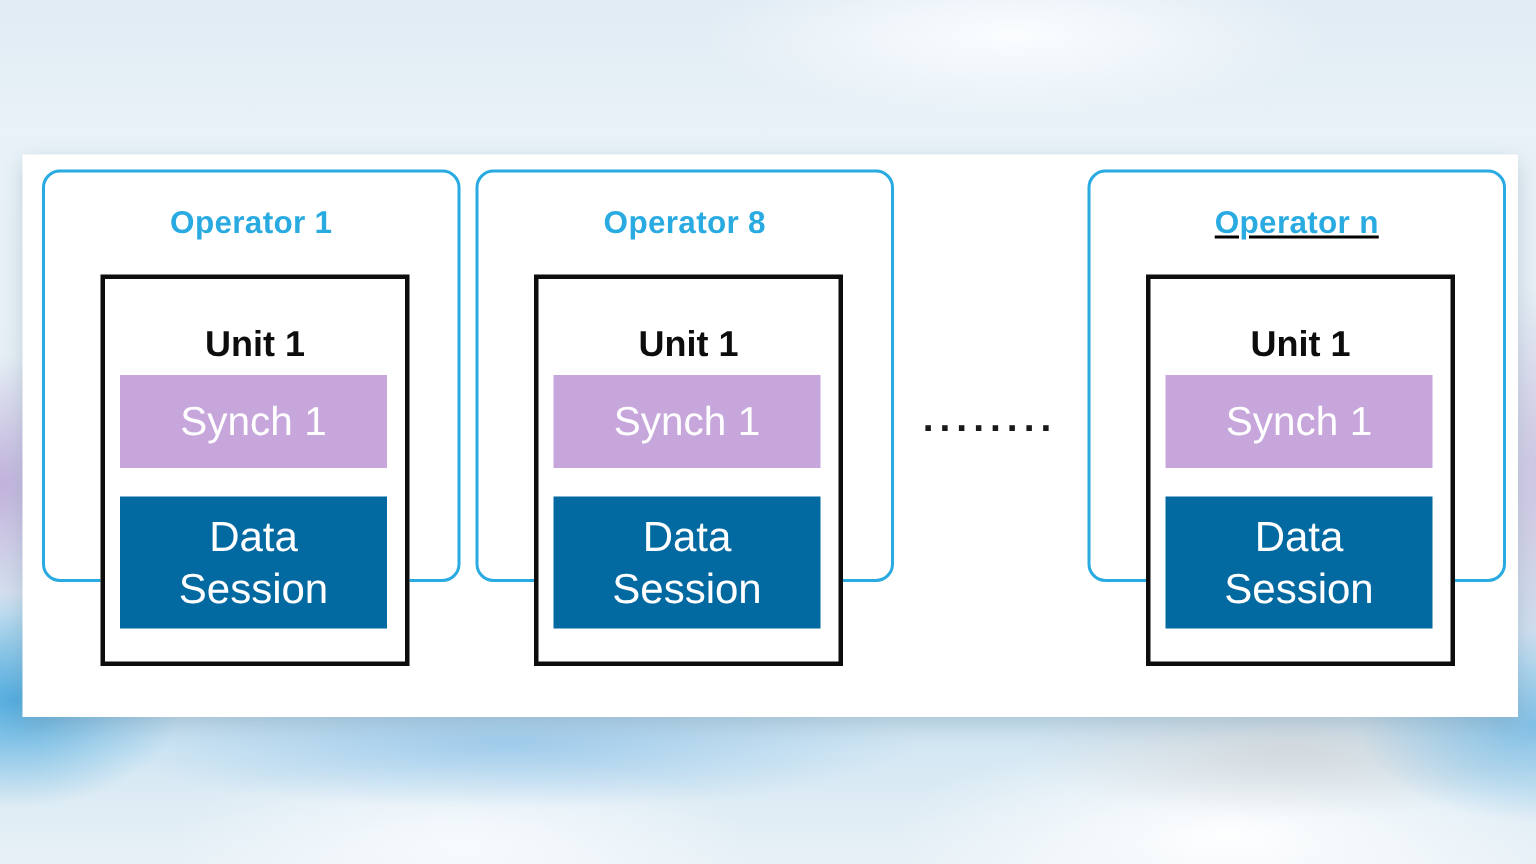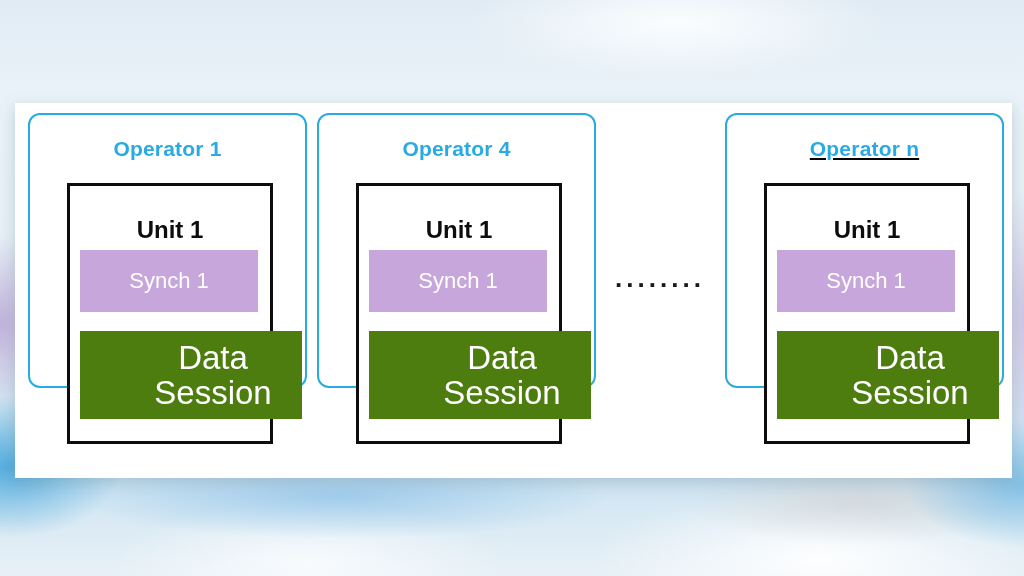--- a/index.html
+++ b/index.html
@@ -72,42 +72,41 @@
     color: #0d0d0d;
   }
   .synch-box {
     position: absolute;
     left: 10px;
     top: 64px;
     width: 178px;
     height: 62px;
     background: #C7A6DC;
     color: #ffffff;
-    font-size: 22px;
+    font-size: 27px;
     display: flex;
     align-items: center;
     justify-content: center;
     text-align: center;
   }
   .data-box {
     position: absolute;
     left: 10px;
     top: 145px;
     width: 178px;
     height: 88px;
-    background: #4d7c0f;
+    background: #0369a1;
     color: #ffffff;
-    font-size: 33px;
+    font-size: 28px;
     line-height: 35px;
     white-space: pre-line;
     display: flex;
     align-items: center;
     justify-content: center;
     text-align: center;
-    padding-left: 44px;
   }
   .dots {
     position: absolute;
     left: 575px;
     top: 157px;
     width: 140px;
     text-align: center;
     font-size: 26px;
     font-weight: bold;
     line-height: 36px;
@@ -125,21 +124,21 @@
       <div class="card-label">Operator 1</div>
       <div class="unit">
         <div class="unit-label">Unit 1</div>
         <div class="synch-box">Synch 1</div>
         <div class="data-box">Data
 Session</div>
       </div>
     </div>
 
     <div class="card pos-2">
-      <div class="card-label">Operator 4</div>
+      <div class="card-label">Operator 8</div>
       <div class="unit">
         <div class="unit-label">Unit 1</div>
         <div class="synch-box">Synch 1</div>
         <div class="data-box">Data
 Session</div>
       </div>
     </div>
 
     <div class="dots">........</div>
 

